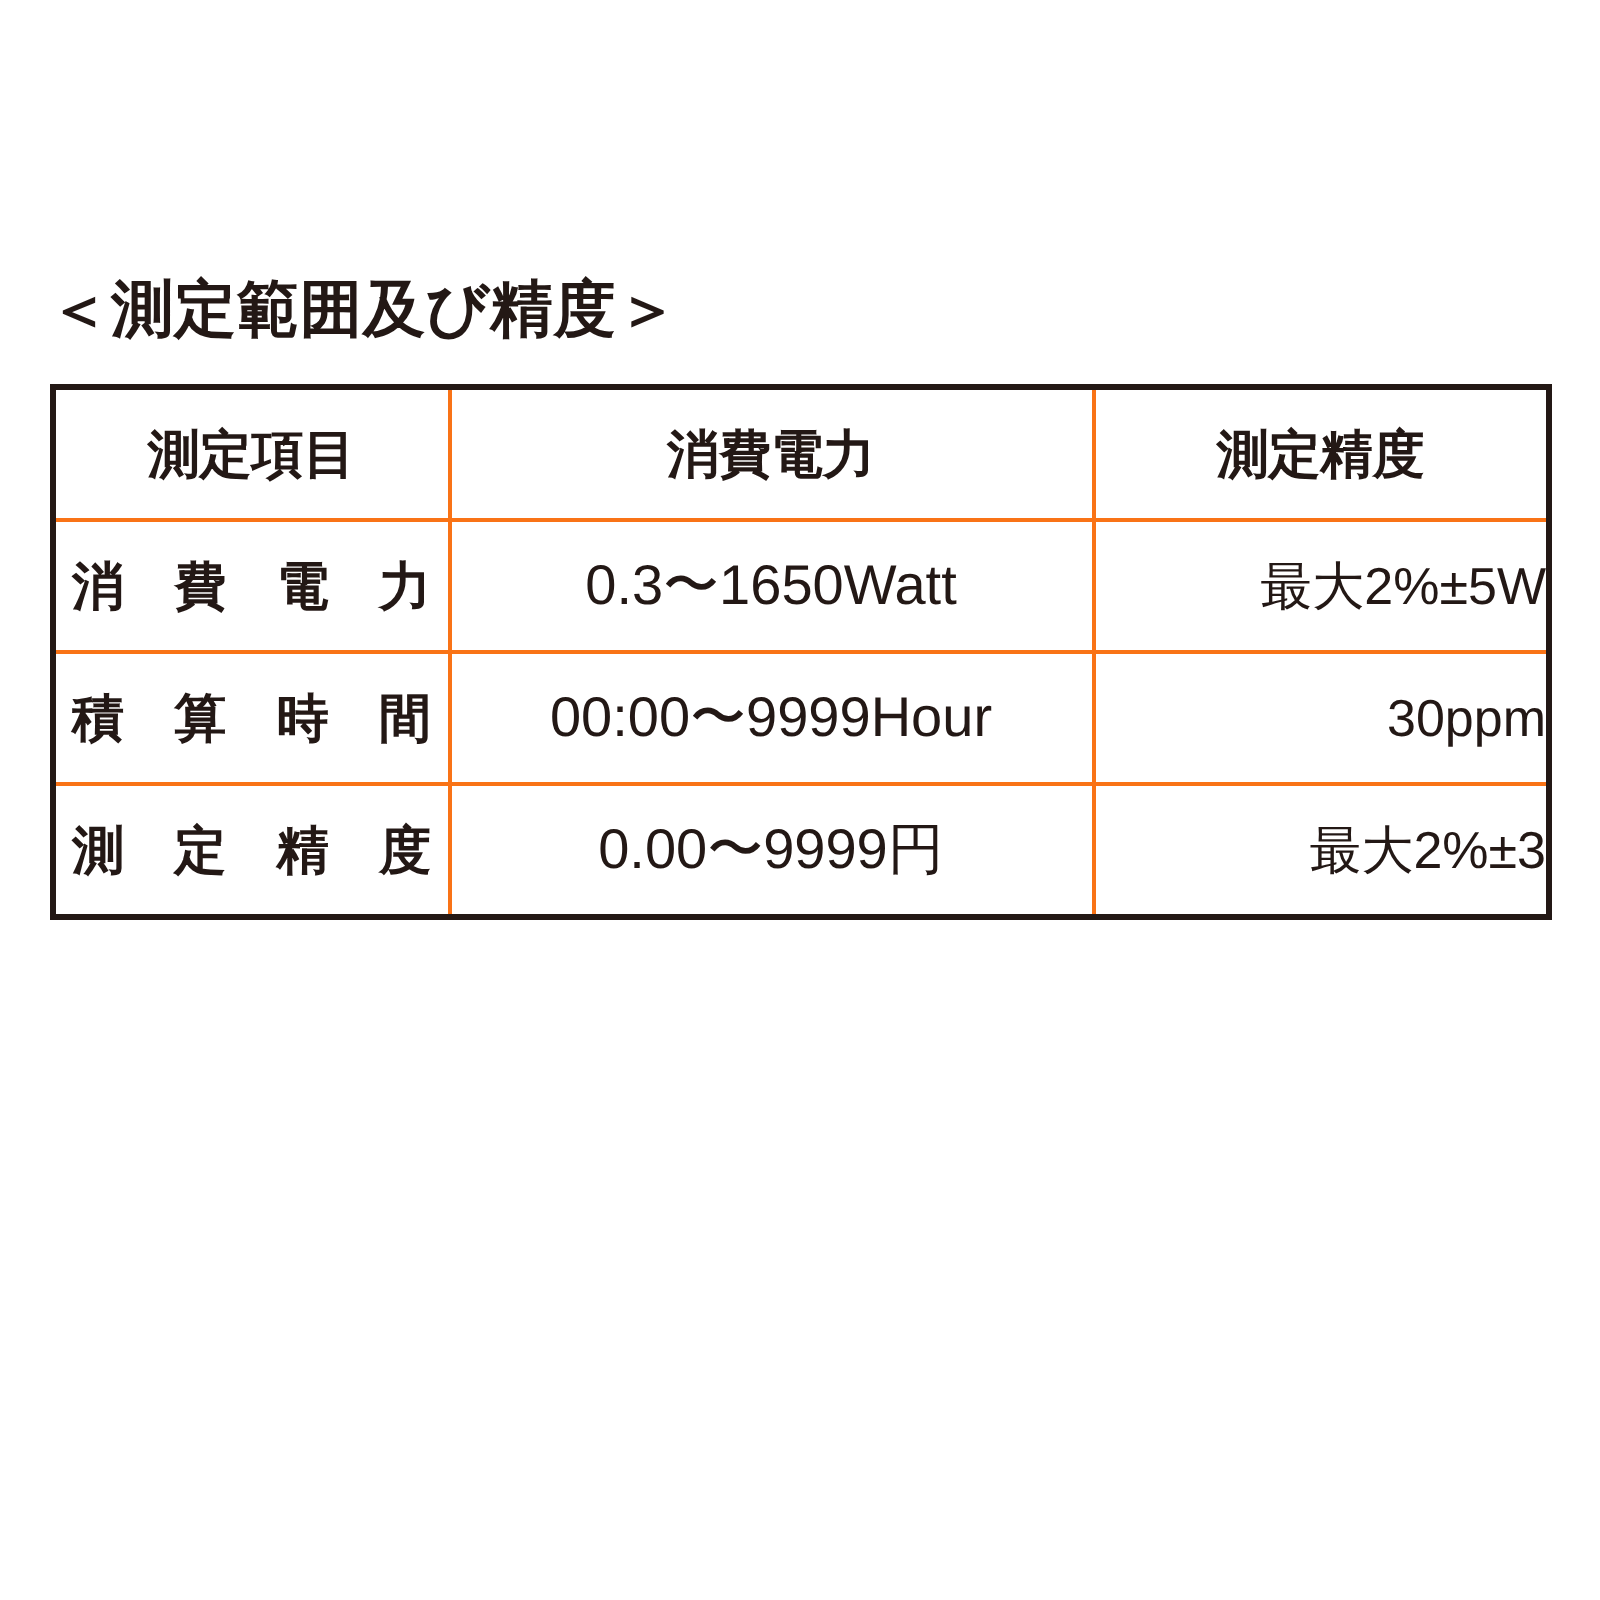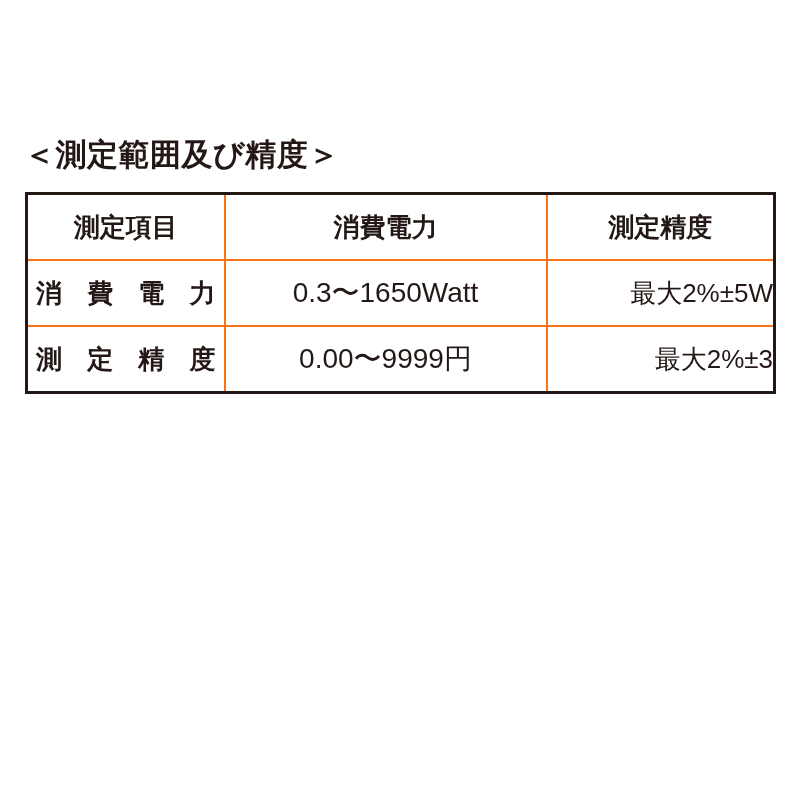--- a/index.html
+++ b/index.html
@@ -86,20 +86,25 @@
         <th>測定精度</th>
       </tr>
     </thead>
     <tbody>
       <tr>
         <td class="item">消費電力</td>
         <td class="range">0.3〜1650Watt</td>
         <td class="accuracy">最大2%±5W</td>
       </tr>
       <tr>
+        <td class="item">積算時間</td>
+        <td class="range">00:00〜9999Hour</td>
+        <td class="accuracy">30ppm</td>
+      </tr>
+      <tr>
         <td class="item">測定精度</td>
         <td class="range">0.00〜9999円</td>
         <td class="accuracy">最大2%±3</td>
       </tr>
     </tbody>
   </table>
 
 </div>
 
 </body></html>

